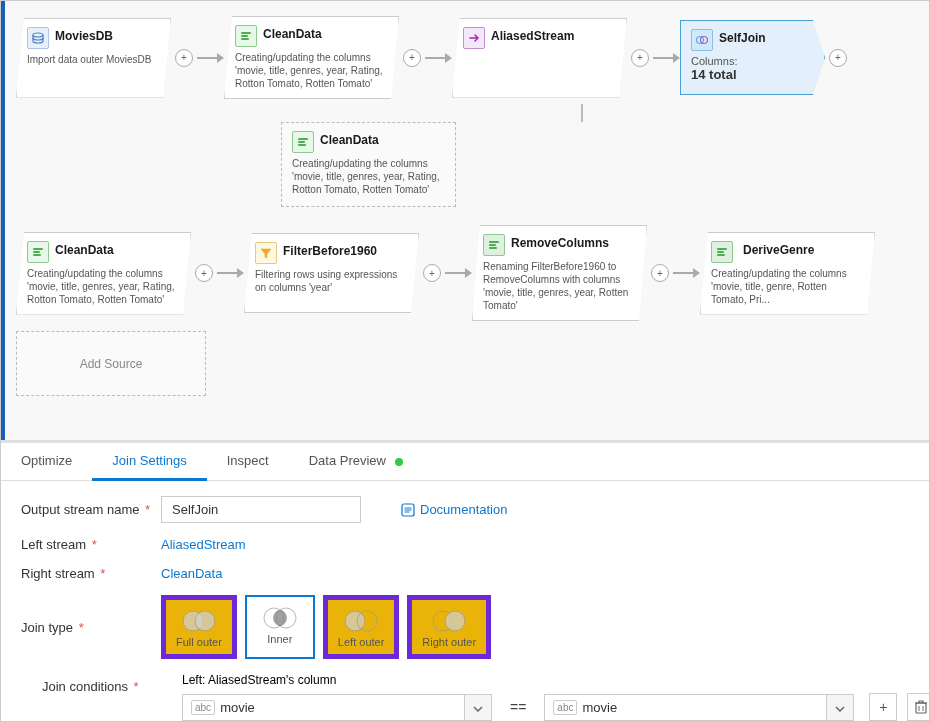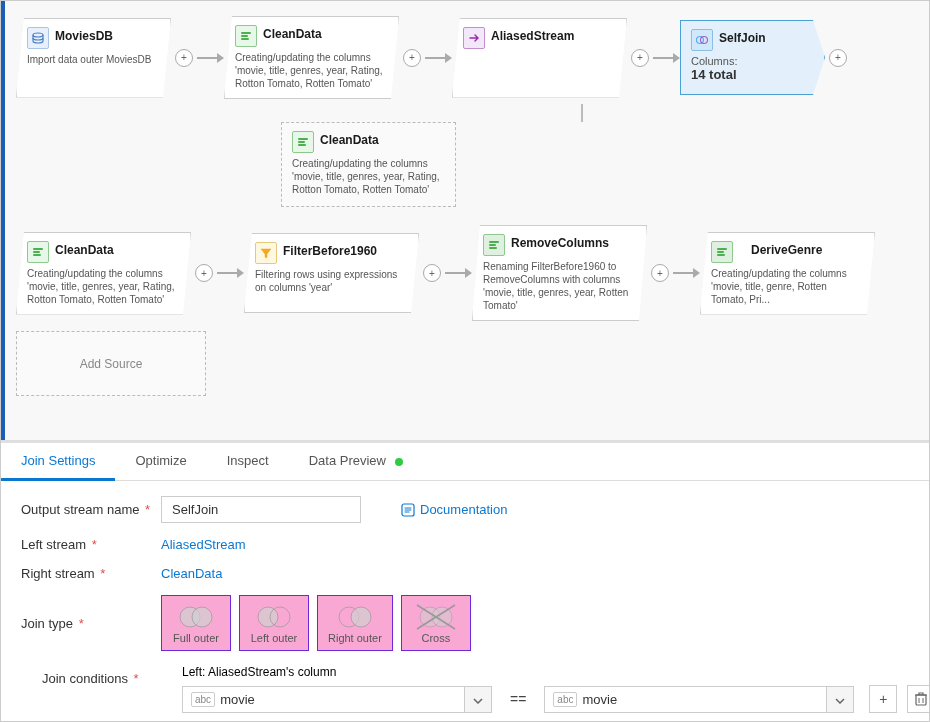--- a/index.html
+++ b/index.html
@@ -80,21 +80,21 @@
 
     .text-input { border: 1px solid #ccc; padding: 5px 10px; font-size: 13px; width: 200px; color: #333; }
     .link-text { color: #0a78d1; font-size: 13px; cursor: pointer; text-decoration: none; }
 
     .doc-link { display: flex; align-items: center; gap: 5px; color: #0a78d1; font-size: 13px; cursor: pointer; margin-left: 40px; }
 
     
     .join-types { display: flex; gap: 8px; }
     .join-type-btn {
       display: flex; flex-direction: column; align-items: center;
-      padding: 6px 10px; border: 1px solid #6d28d9; background: #f9a8d4;
+      padding: 6px 10px; border: 5px solid #6d28d9; background: #eab308;
       cursor: pointer; font-size: 11px; color: #555; min-width: 70px;
     }
     .join-type-btn.active { border: 2px solid #0a78d1; background: #fff; }
     .conditions-content { flex: 1; }
     .conditions-header { display: flex; gap: 20px; margin-bottom: 6px; }
     .conditions-col-header { font-size: 12px; color: #000000; }
     .left-col { min-width: 320px; }
     .right-col { min-width: 320px; }
 
     .condition-row { display: flex; align-items: center; gap: 10px; }
@@ -283,21 +283,21 @@
         <div class="plus-btn">+</div>
       </div>
 
       <div class="connector">
         <div class="connector-line"></div>
         <div class="connector-arrow"></div>
       </div>
 
       <div class="node-wrapper">
         <div class="node node-parallelogram" style="min-width:120px;overflow:hidden;">
-          <div style="display:flex;align-items:center;gap:18px;margin-bottom:4px;">
+          <div style="display:flex;align-items:center;gap:10px;margin-bottom:4px;">
             <div style="width:22px;height:22px;background:#e0f0e0;border:1px solid #8ec88e;display:flex;align-items:center;justify-content:center;border-radius:2px;">
               <svg width="14" height="14" viewBox="0 0 14 14">
                   <rect x="2" y="3" width="10" height="2" rx="1" fill="#4caf50"></rect>
                   <rect x="2" y="6" width="7" height="2" rx="1" fill="#4caf50"></rect>
                   <rect x="2" y="9" width="8" height="2" rx="1" fill="#4caf50"></rect>
                 </svg>
             </div>
             <span class="node-title">DeriveGenre</span>
           </div>
           <div class="node-desc">Creating/updating the columns 'movie, title, genre, Rotten Tomato, Pri...</div>
@@ -310,25 +310,25 @@
       <div class="dashed-box">
         <span>Add Source</span>
       </div>
     </div>
 
   </div>
 
   <div class="bottom-panel">
 
     <div class="tabs">
+      <div class="tab">
+        <span>Optimize</span>
+      </div>
       <div class="tab active">
         <span>Join Settings</span>
-      </div>
-      <div class="tab">
-        <span>Optimize</span>
       </div>
       <div class="tab">
         <span>Inspect</span>
       </div>
       <div class="tab">
         <span>Data Preview</span>
         <span class="tab-badge"></span>
       </div>
     </div>
 
@@ -369,46 +369,45 @@
         <div class="join-types">
 
           <div class="join-type-btn">
             <svg class="venn-svg" viewBox="0 0 42 28">
               <circle cx="15" cy="14" r="10" fill="#d0d0d0" stroke="#999" stroke-width="1" opacity="0.7"></circle>
               <circle cx="27" cy="14" r="10" fill="#d0d0d0" stroke="#999" stroke-width="1" opacity="0.7"></circle>
             </svg>
             <span>Full outer</span>
           </div>
 
+          <div class="join-type-btn active">
+            <svg class="venn-svg" viewBox="0 0 42 28">
+              <circle cx="15" cy="14" r="10" fill="none" stroke="#999" stroke-width="1" opacity="0.7"></circle>
+              <circle cx="27" cy="14" r="10" fill="none" stroke="#999" stroke-width="1" opacity="0.7"></circle>
+              <path d="M21 5.5 A10 10 0 0 1 28 14 A10 10 0 0 1 21 22.5 A10 10 0 0 1 14 14 A10 10 0 0 1 21 5.5 Z" fill="#888" opacity="0.8"></path>
+            </svg>
+            <span>Inner</span>
+          </div>
 
           <div class="join-type-btn">
             <svg class="venn-svg" viewBox="0 0 42 28">
               <circle cx="15" cy="14" r="10" fill="#d0d0d0" stroke="#999" stroke-width="1" opacity="0.7"></circle>
               <circle cx="27" cy="14" r="10" fill="none" stroke="#999" stroke-width="1" opacity="0.7"></circle>
             </svg>
             <span>Left outer</span>
           </div>
 
           <div class="join-type-btn">
             <svg class="venn-svg" viewBox="0 0 42 28">
               <circle cx="15" cy="14" r="10" fill="none" stroke="#999" stroke-width="1" opacity="0.7"></circle>
               <circle cx="27" cy="14" r="10" fill="#d0d0d0" stroke="#999" stroke-width="1" opacity="0.7"></circle>
             </svg>
             <span>Right outer</span>
           </div>
 
-          <div class="join-type-btn">
-            <svg class="venn-svg" viewBox="0 0 42 28">
-              <circle cx="15" cy="14" r="10" fill="#d0d0d0" stroke="#999" stroke-width="1" opacity="0.5"></circle>
-              <circle cx="27" cy="14" r="10" fill="#d0d0d0" stroke="#999" stroke-width="1" opacity="0.5"></circle>
-              <line x1="2" y1="2" x2="40" y2="26" stroke="#999" stroke-width="1.5"></line>
-              <line x1="40" y1="2" x2="2" y2="26" stroke="#999" stroke-width="1.5"></line>
-            </svg>
-            <span>Cross</span>
-          </div>
 
         </div>
       </div>
 
       <div class="form-row" style="align-items:flex-start;">
         <span class="form-label" style="padding-top:6px;margin-left:21px;">
           <span>Join conditions</span><span class="required"> *</span>
         </span>
         <div class="conditions-content">
           <div class="conditions-header">

